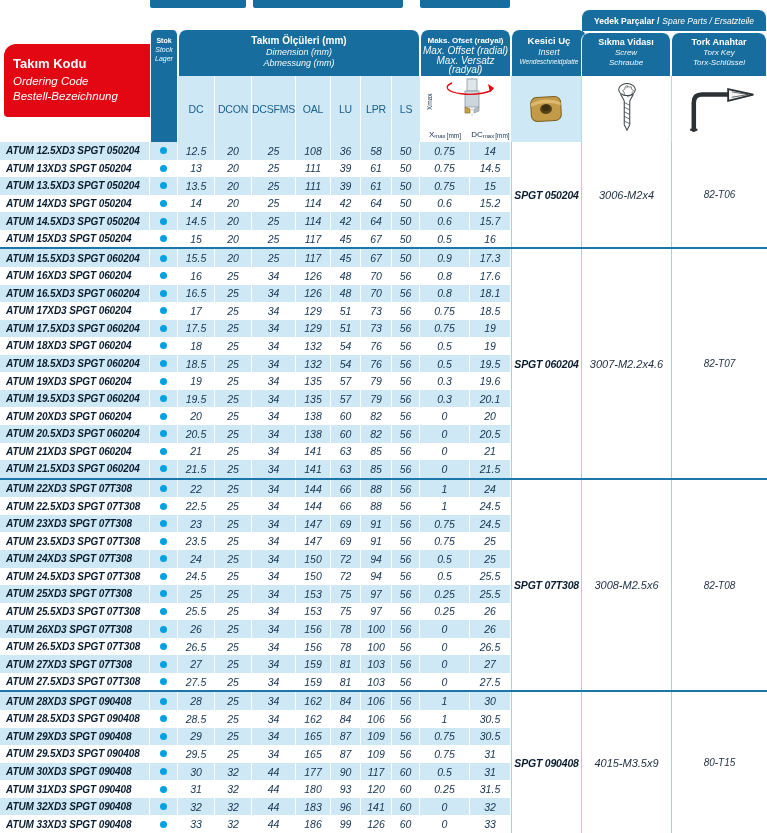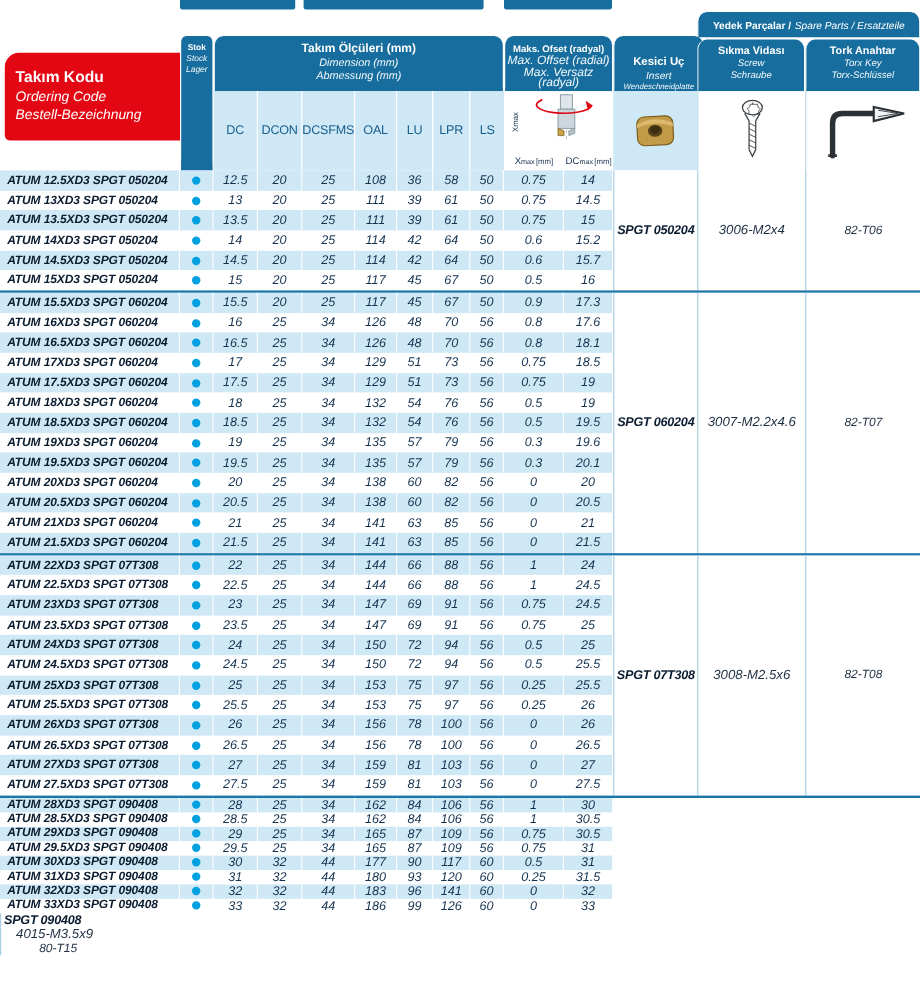--- a/index.html
+++ b/index.html
@@ -37,21 +37,21 @@
   .off-hdr{left:420px;top:30px;width:91px;height:46px;padding-top:6px;}
   .off-hdr .hl1{font-size:8px;margin-bottom:1px;}
   .off-hdr .hl2,.off-hdr .hl3{font-size:10px;line-height:9.5px;}
   .off-body{position:absolute;left:420px;top:76px;width:91px;height:66px;background:#fff;}
   .off-labels{position:absolute;bottom:1px;left:0;right:0;height:15px;display:flex;}
   .off-label{display:flex;align-items:flex-end;justify-content:center;font-size:8px;color:var(--navy);padding-bottom:2px;}
   .off-label sub{font-size:6px;}
   .off-label .unit{font-size:6.5px;margin-left:1px;}
   .ol-x{width:50px;} .ol-dc{width:41px;}
 
-  .ins-hdr{left:511px;top:30px;width:76px;height:46px;padding-top:16px;}
+  .ins-hdr{left:511px;top:30px;width:76px;height:46px;padding-top:5px;}
   .ins-hdr .hl1{font-size:9.5px;margin-bottom:1px;}
   .ins-hdr .hl2{font-size:8.5px;line-height:10px;}
   .ins-hdr .hl3{font-size:6.5px;line-height:9px;}
   .ins-body{position:absolute;left:511px;top:76px;width:70px;height:66px;background:var(--light-blue);
     display:flex;align-items:center;justify-content:center;}
 
   .spare-bar{left:581px;top:10px;width:186px;height:21px;border-radius:8px 8px 0 0;
     display:flex;align-items:center;justify-content:center;gap:3px;font-size:8.5px;}
   .spare-bar .it{font-style:italic;}
 
@@ -678,21 +678,21 @@
             <div class="cell num-cell">103</div>
             <div class="cell num-cell">56</div>
             <div class="cell num-cell">0</div>
             <div class="cell num-cell">27.5</div>
           </div>
         </div>
         <div class="span-col col-insert">SPGT 07T308</div>
         <div class="span-col col-screw">3008-M2.5x6</div>
         <div class="span-col col-torx">82-T08</div>
       </div>
-      <div class="group" style="flex-grow: 8; flex-direction: column;">
+      <div class="group" style="flex-grow: 8;">
         <div class="rows">
           <div class="row">
             <div class="cell code-cell">ATUM 28XD3 SPGT 090408</div>
             <div class="cell stock-cell">
               <span class="dot"></span>
             </div>
             <div class="cell num-cell">28</div>
             <div class="cell num-cell">25</div>
             <div class="cell num-cell">34</div>
             <div class="cell num-cell">162</div>

